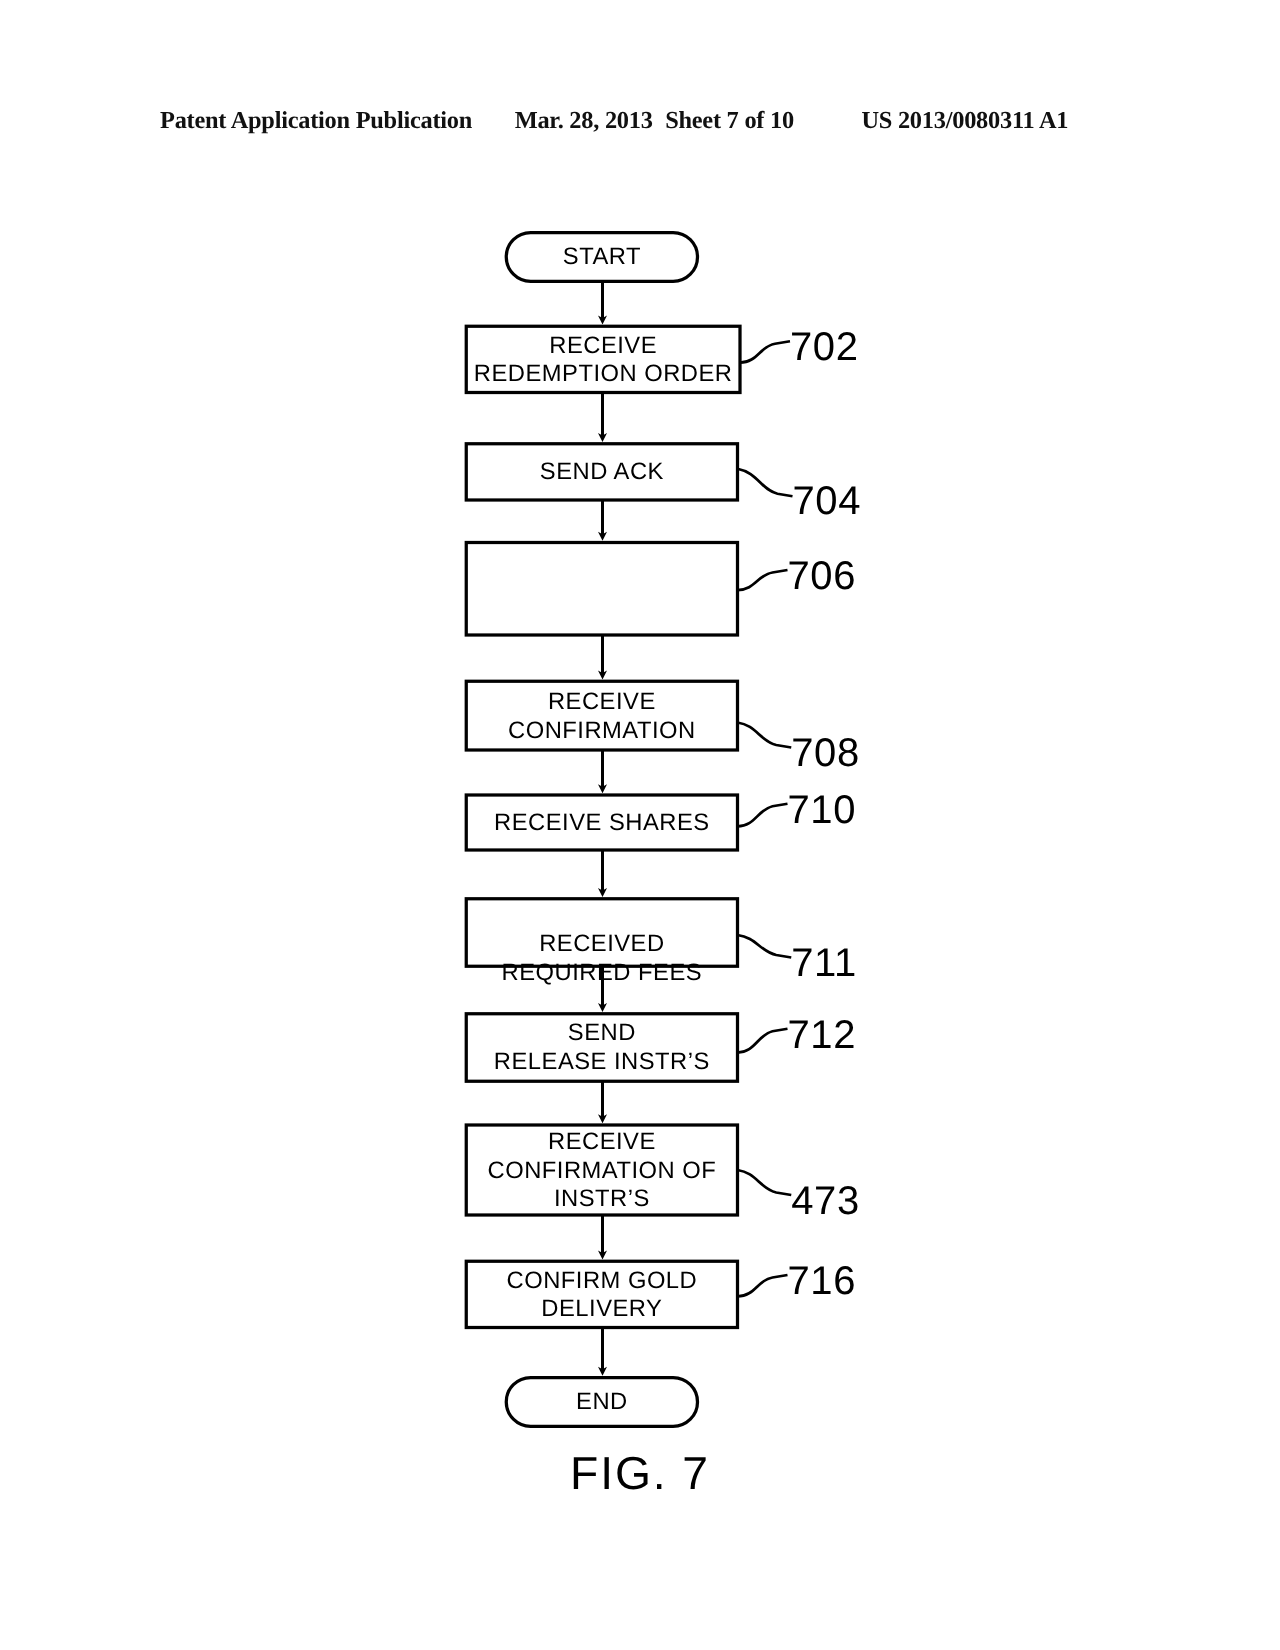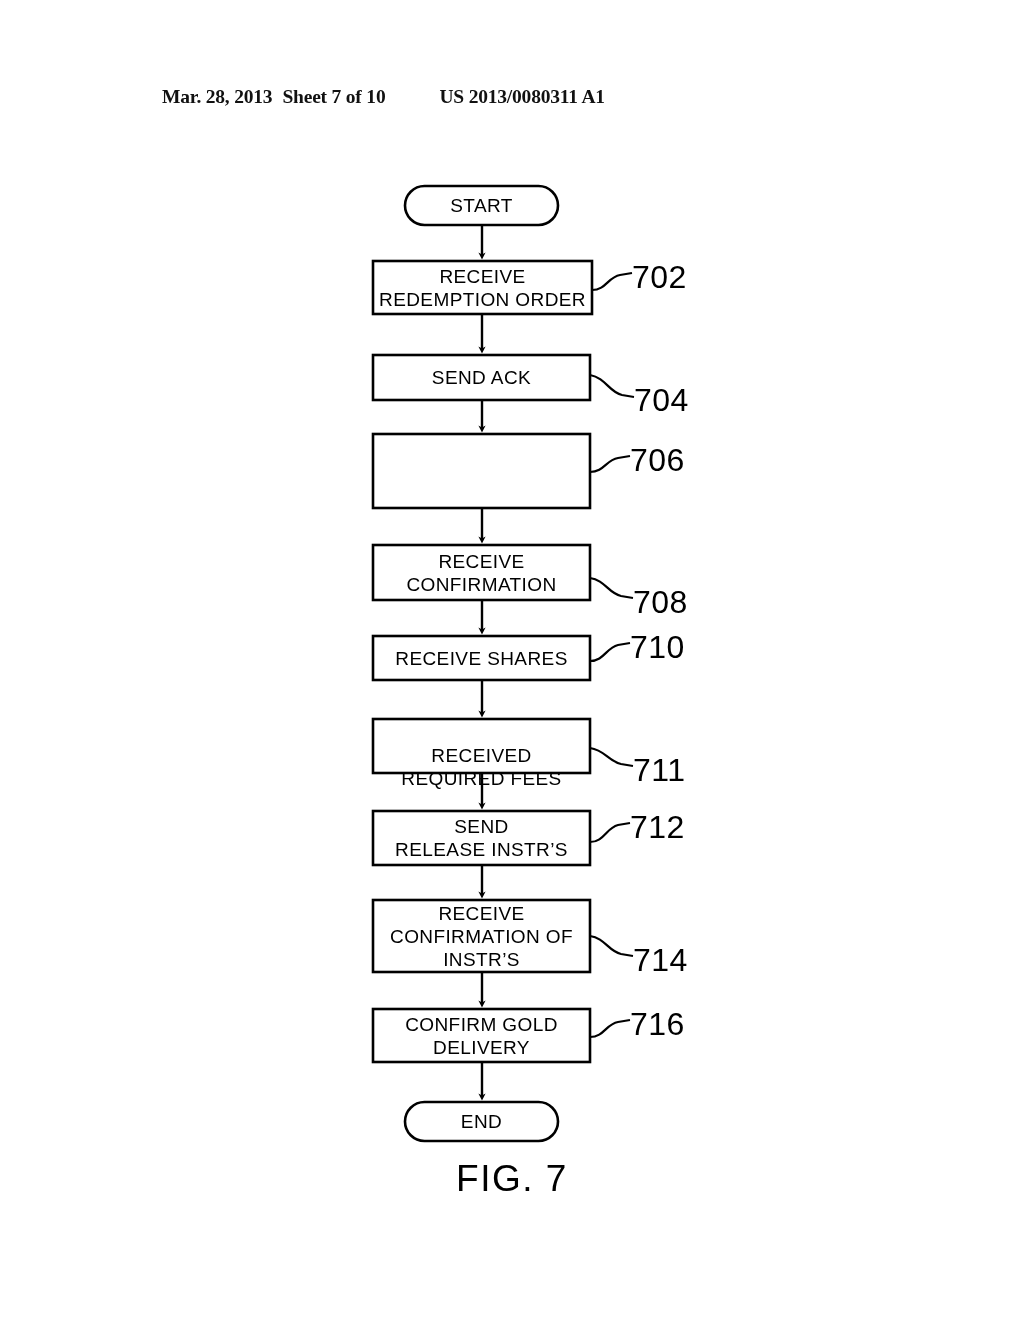--- a/index.html
+++ b/index.html
@@ -95,20 +95,21 @@
     font-family: "Liberation Sans", sans-serif;
     font-size: 37px;
     letter-spacing: 1.5px;
     color: #000;
   }
 </style>
 </head>
 <body>
 
 <div id="page-header">
+  <span class="hdr-pub">Patent Application Publication</span>
   <span class="hdr-date">Mar. 28, 2013</span>
   <span class="hdr-sheet">Sheet 7 of 10</span>
   <span class="hdr-num">US 2013/0080311 A1</span>
 </div>
 
 <div id="figure-area">
 
   <svg id="flow-svg" viewBox="0 0 1024 1320">
     <defs>
       <marker id="arrowhead" markerWidth="9" markerHeight="9" refX="4.2" refY="4.2" orient="auto" markerUnits="userSpaceOnUse">
@@ -196,17 +197,17 @@
 
   <div class="node-label" style="left:405px; top:1102px; width:153px; height:39px;">END</div>
 
   <div class="ref-label" style="left:632px; top:259px;">702</div>
   <div class="ref-label" style="left:634px; top:382px;">704</div>
   <div class="ref-label" style="left:630px; top:442px;">706</div>
   <div class="ref-label" style="left:633px; top:584px;">708</div>
   <div class="ref-label" style="left:630px; top:629px;">710</div>
   <div class="ref-label" style="left:633px; top:752px;">711</div>
   <div class="ref-label" style="left:630px; top:809px;">712</div>
-  <div class="ref-label" style="left:633px; top:942px;">714</div>
+  <div class="ref-label" style="left:633px; top:942px;">473</div>
   <div class="ref-label" style="left:630px; top:1006px;">716</div>
 
   <div id="fig-caption">FIG. 7</div>
 </div>
 
 </body></html>

